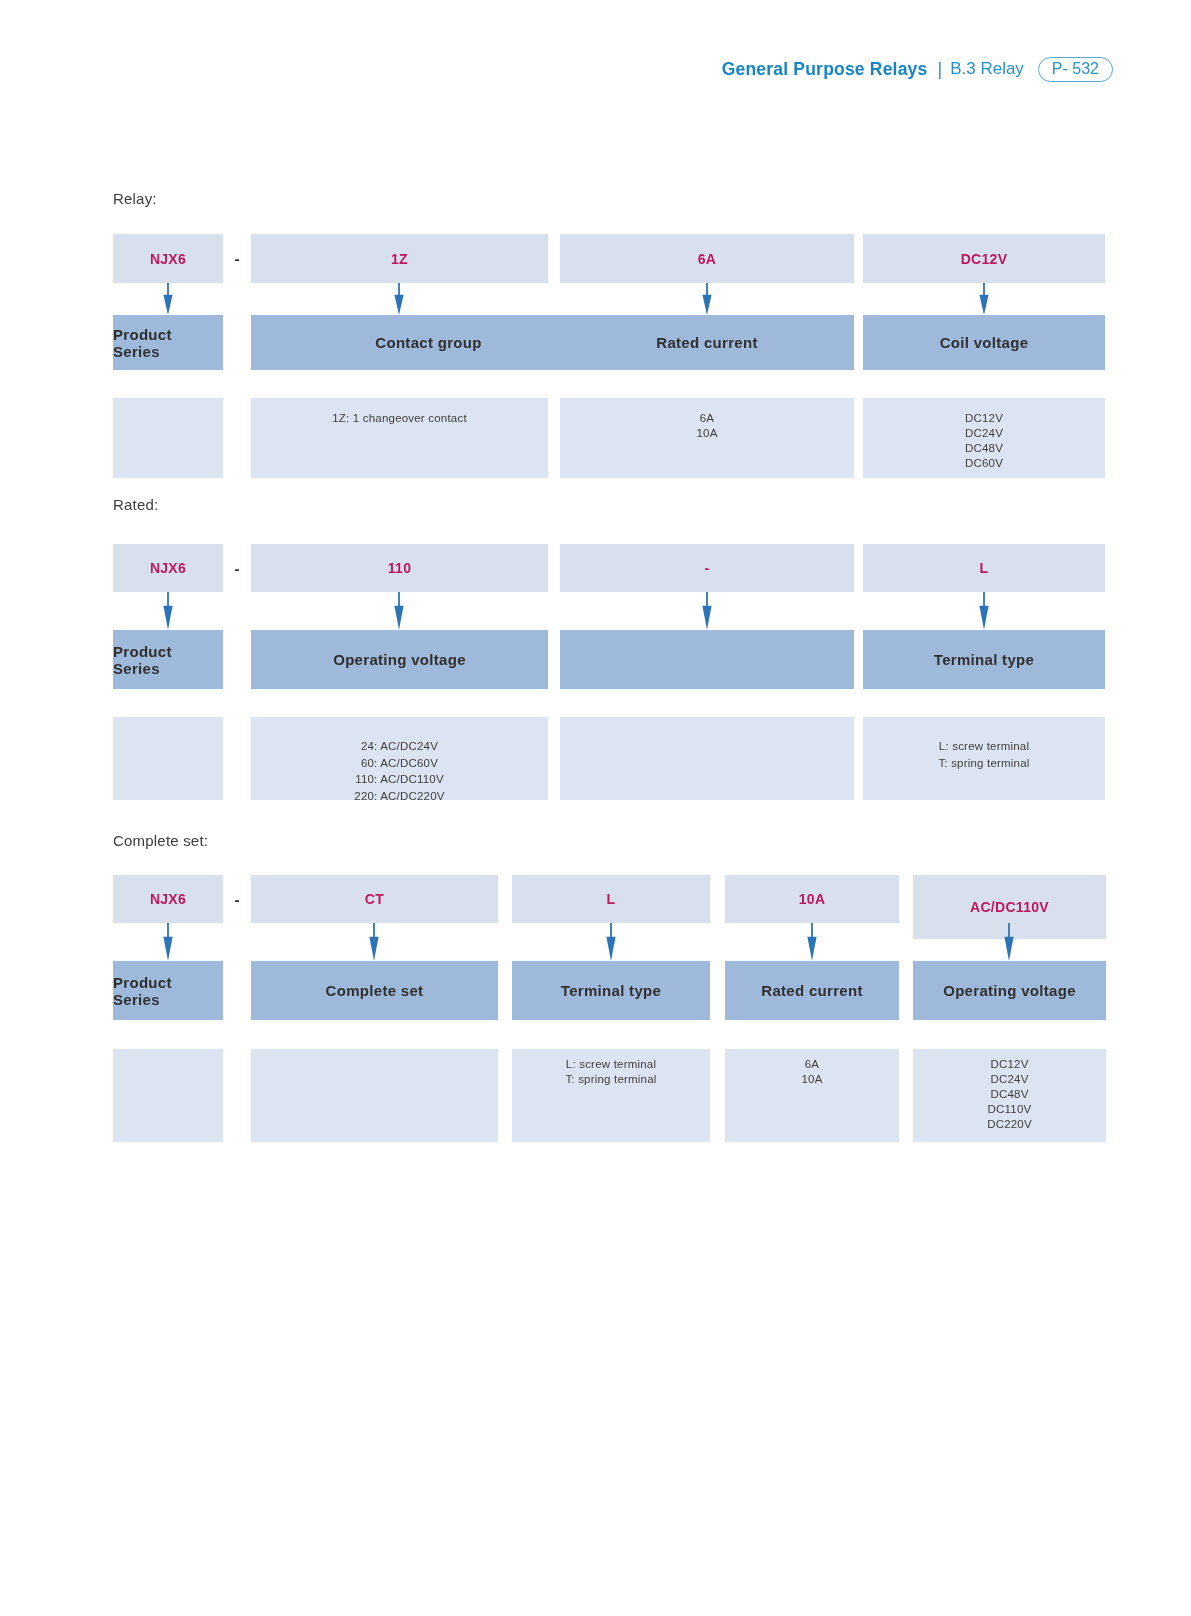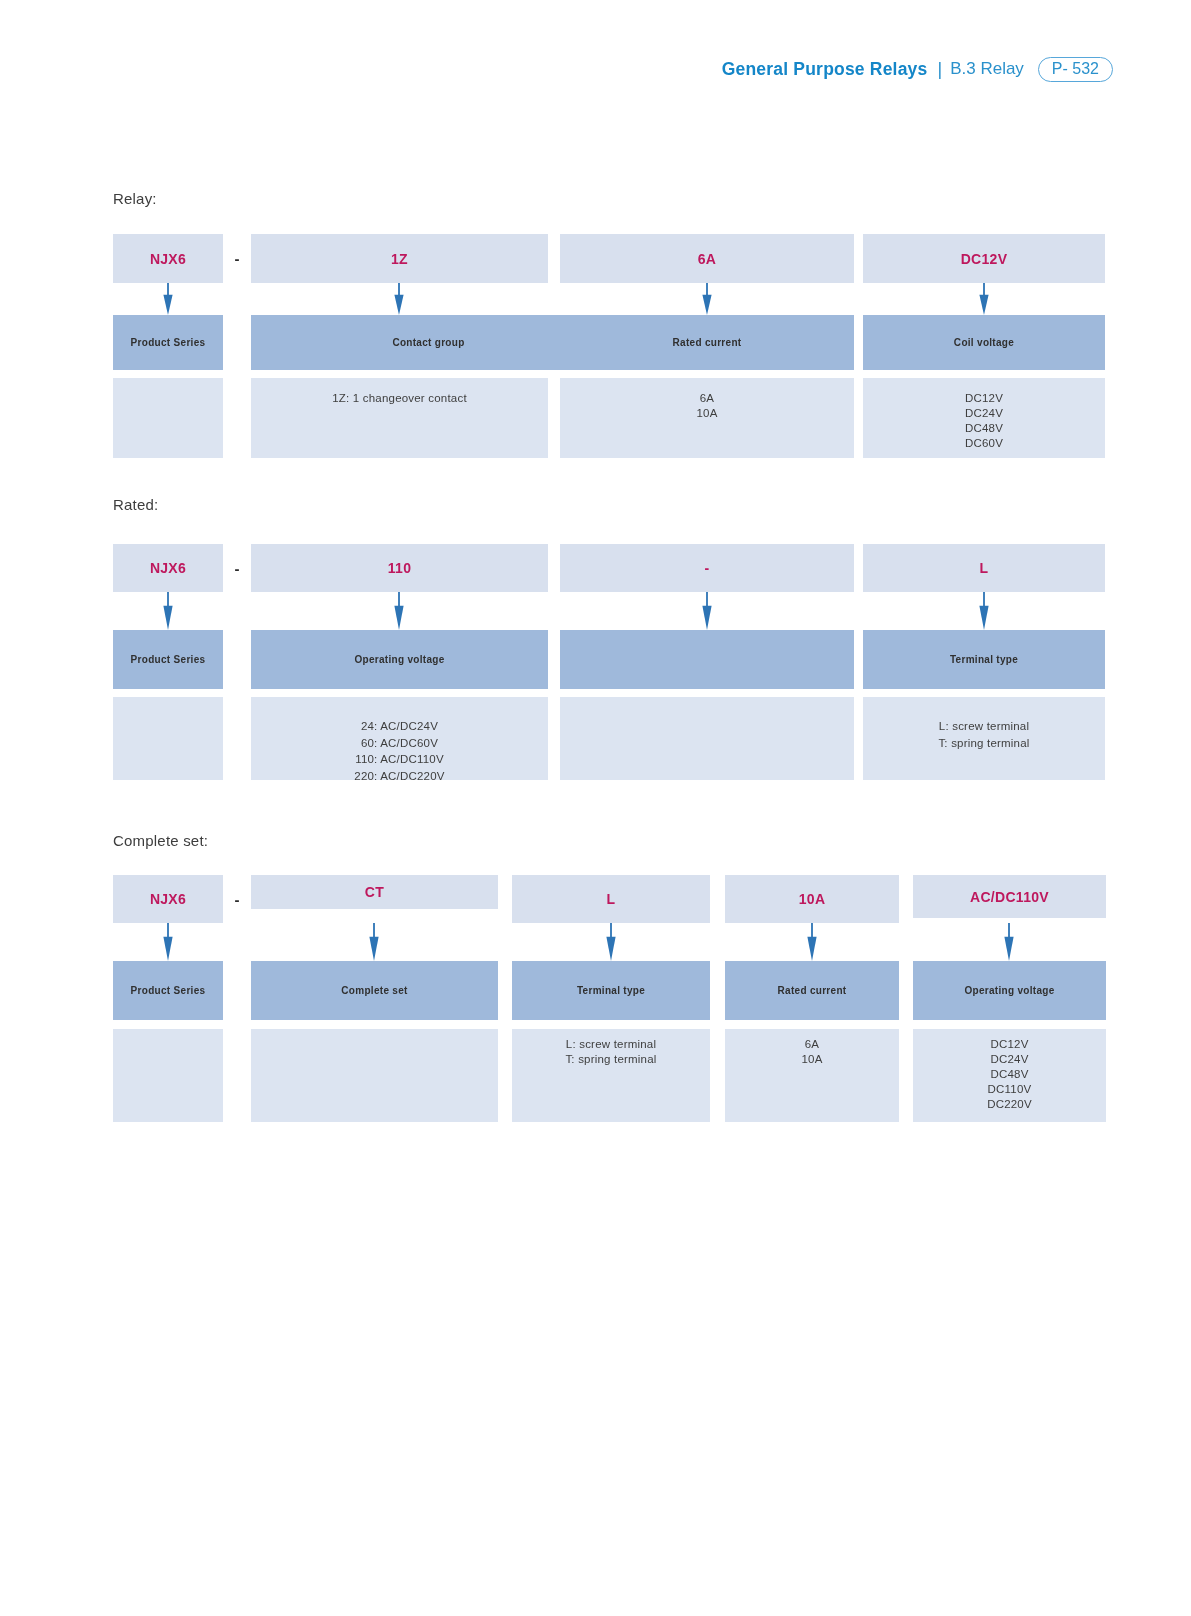--- a/index.html
+++ b/index.html
@@ -36,25 +36,25 @@
   .section-label{position:absolute;left:113px;font-size:15px;color:var(--text-dark);letter-spacing:.2px;}
 
   
   .code-box,.label-box,.desc-box{position:absolute;box-sizing:border-box;}
   .code-box{
     background:var(--code-box-bg);display:flex;align-items:center;justify-content:center;
     font-weight:bold;font-size:14px;color:#be185d;letter-spacing:.3px;
   }
   .label-box{
     background:var(--label-box-bg);display:flex;align-items:center;justify-content:center;
-    font-weight:bold;font-size:10px;color:#303030;letter-spacing:.3px;
+    font-weight:bold;font-size:15px;color:#303030;letter-spacing:.3px;
   }
   .desc-box{
     background:var(--desc-box-bg);text-align:center;font-size:11.5px;color:#3e3e3e;
-    white-space:pre-line;letter-spacing:.2px;
+    white-space:pre-line;letter-spacing:.2px;margin-top:20px;
   }
   .desc-s1{padding-top:13px;line-height:15px;}
   .desc-s2{padding-top:21px;line-height:16.5px;}
   .desc-s3{padding-top:8px;line-height:15px;}
 
   .dash{
     position:absolute;width:22px;display:flex;align-items:center;justify-content:center;
     font-weight:bold;font-size:15px;color:#2c2c2c;
   }
 
@@ -164,24 +164,24 @@
 110: AC/DC110V
 220: AC/DC220V</div>
   <div class="desc-box desc-s2" style="left:560px;top:697px;width:294px;height:83px;"></div>
   <div class="desc-box desc-s2" style="left:863px;top:697px;width:242px;height:83px;">L: screw terminal
 T: spring terminal</div>
 
   <div class="section-label" style="top:832px;">Complete set:</div>
 
   <div class="code-box" style="left:113px;top:875px;width:110px;height:48px;">NJX6</div>
   <div class="dash" style="left:226px;top:875px;height:48px;">-</div>
-  <div class="code-box" style="left:251px;top:875px;width:247px;height:34px;">CT</div>
+  <div class="code-box" style="left:251px;top:875px;width:247px;height:48px;">CT</div>
   <div class="code-box" style="left:512px;top:875px;width:198px;height:48px;">L</div>
   <div class="code-box" style="left:725px;top:875px;width:174px;height:48px;">10A</div>
-  <div class="code-box" style="left:913px;top:875px;width:193px;height:43px;">AC/DC110V</div>
+  <div class="code-box" style="left:913px;top:875px;width:193px;height:64px;">AC/DC110V</div>
 
   <div class="arrow" style="left:162px;top:923px;height:38px;">
       <svg viewBox="0 0 12 33" preserveAspectRatio="none">
         <rect x="5.1" y="0" width="1.8" height="13" fill="currentColor"></rect>
         <polygon points="1.4,12 10.6,12 6,33" fill="currentColor"></polygon>
       </svg>
     </div>
   <div class="arrow" style="left:368px;top:923px;height:38px;">
       <svg viewBox="0 0 12 33" preserveAspectRatio="none">
         <rect x="5.1" y="0" width="1.8" height="13" fill="currentColor"></rect>

